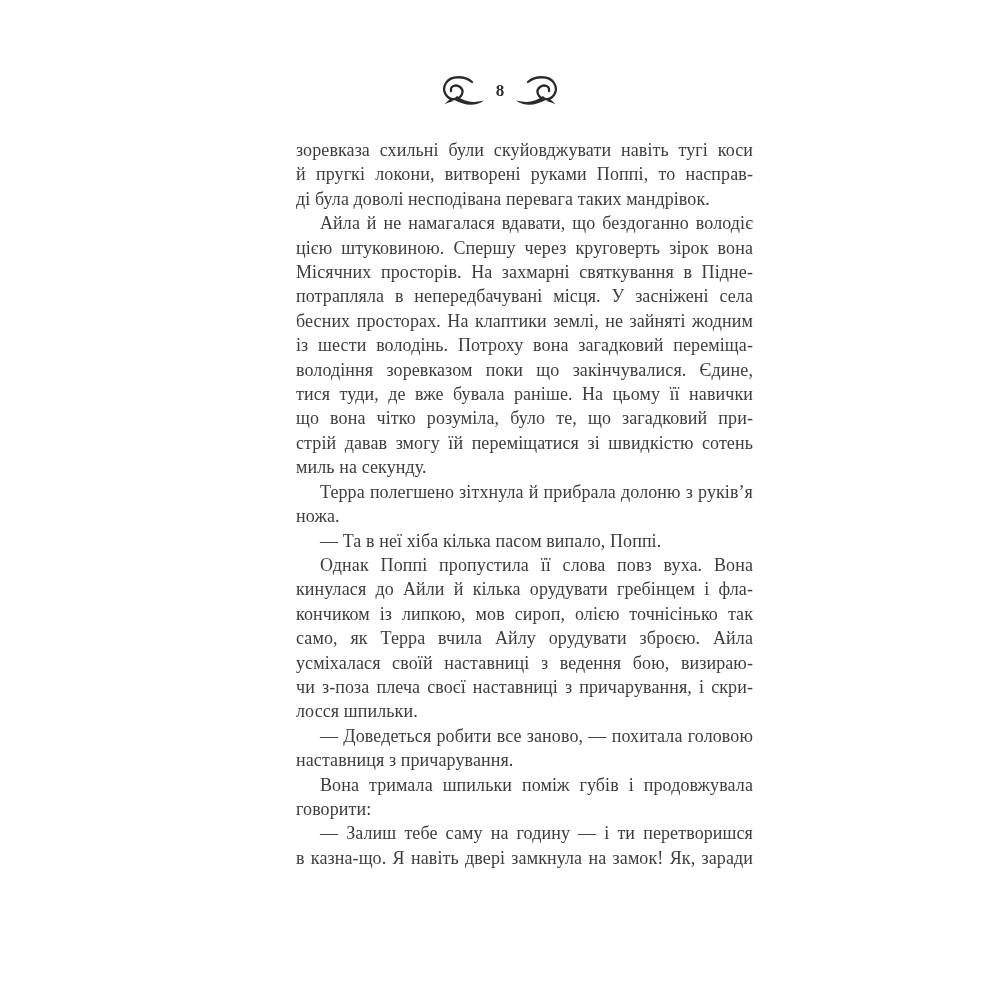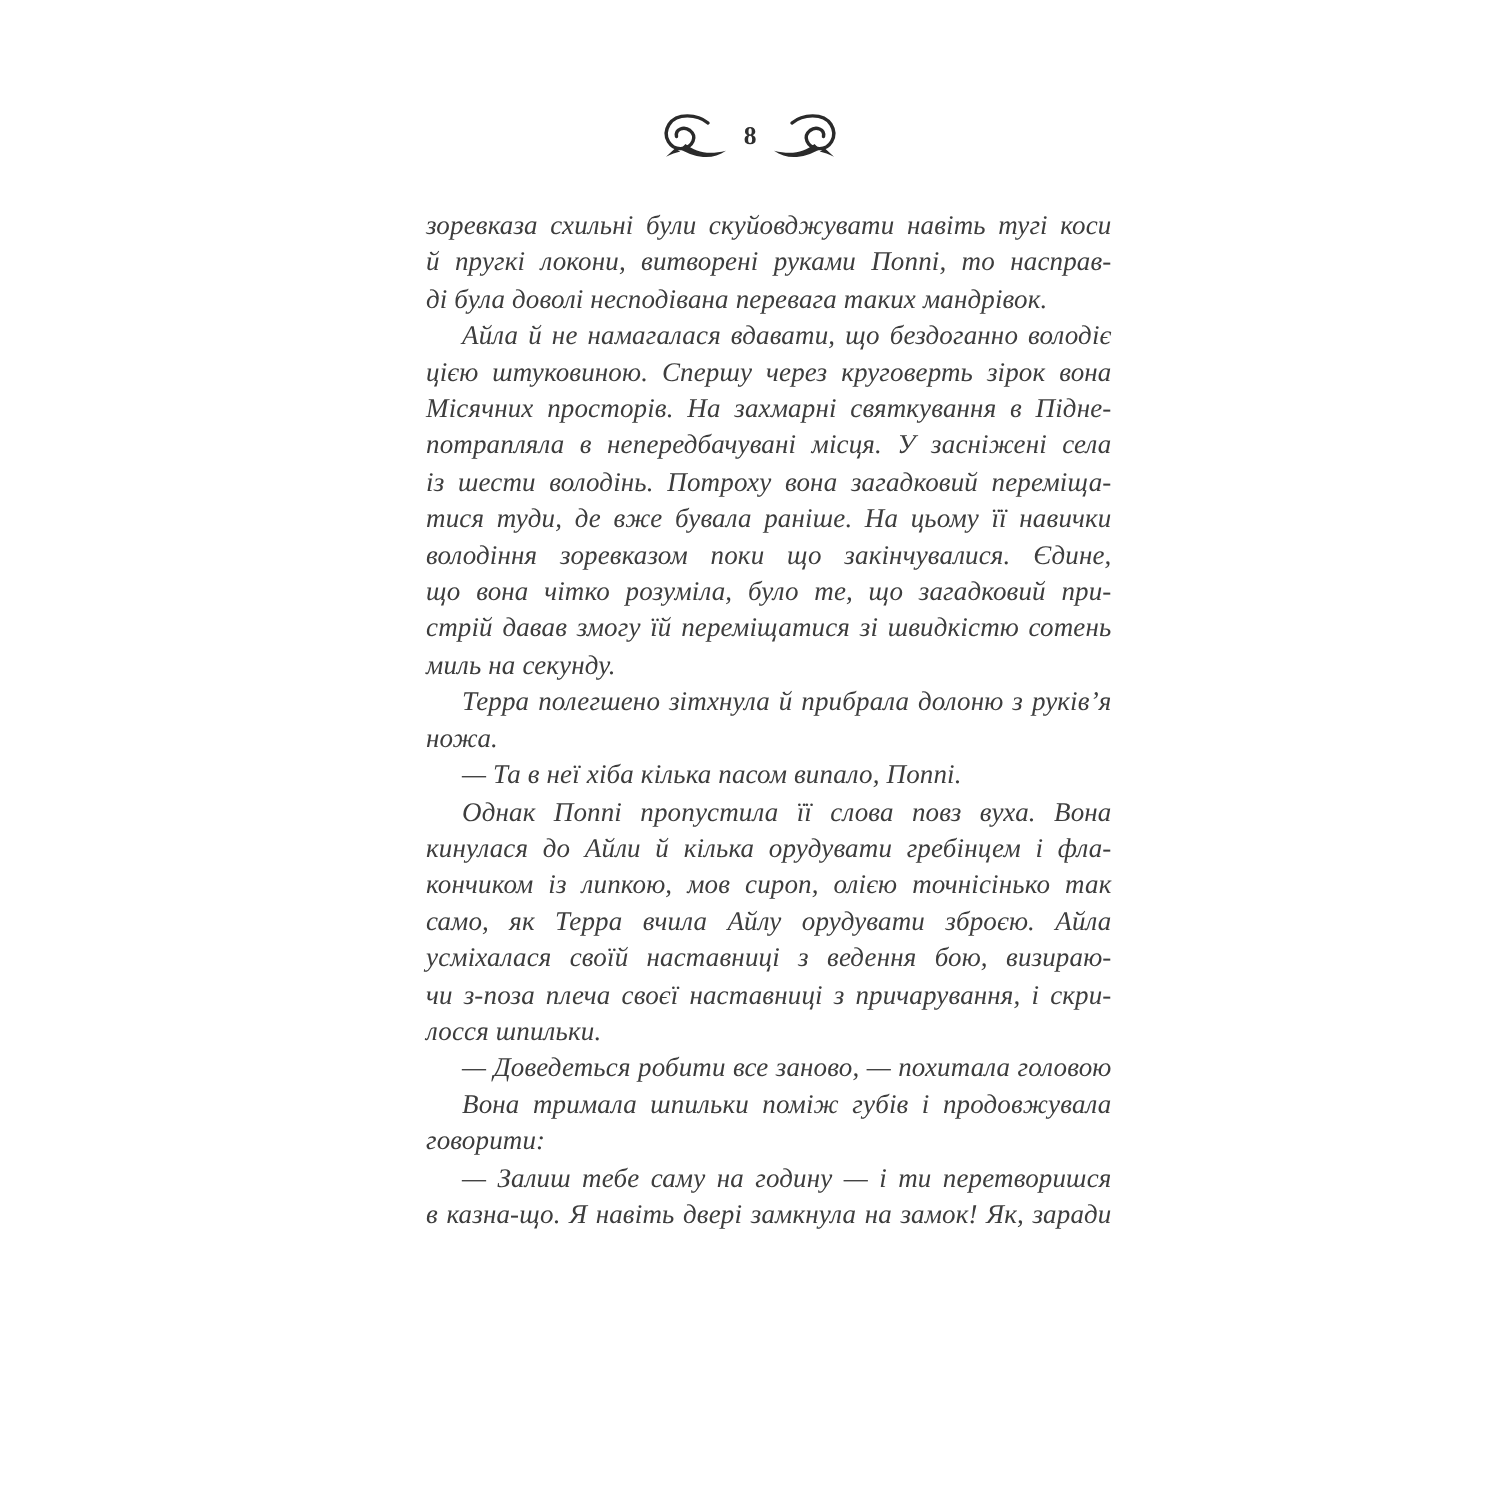--- a/index.html
+++ b/index.html
@@ -34,27 +34,26 @@
     padding: 0 2px;
   }
   .orn {
     display: inline-flex;
     align-items: center;
   }
   .orn svg { display: block; }
   .orn-right svg { transform: scaleX(-1); }
   .text-block {
     position: absolute;
-    left: 284px;
+    left: 296px;
     top: 138px;
     width: 457px;
     font-size: 18px;
     color: #3d3d3d;
     letter-spacing: 0.1px;
-    font-style: italic;
   }
   .line {
     line-height: 24.4px;
     text-align: justify;
     text-align-last: left;
     white-space: normal;
   }
   .line.just {
     text-align-last: justify;
   }
@@ -86,36 +85,38 @@
   </div>
 
   <div class="text-block" id="text-block">
       <div class="line just">зоревказа схильні були скуйовджувати навіть тугі коси</div>
       <div class="line just">й пругкі локони, витворені руками Поппі, то насправ-</div>
       <div class="line">ді була доволі несподівана перевага таких мандрівок.</div>
       <div class="line just ind">Айла й не намагалася вдавати, що бездоганно володіє</div>
       <div class="line just">цією штуковиною. Спершу через круговерть зірок вона</div>
       <div class="line just">Місячних просторів. На захмарні святкування в Підне-</div>
       <div class="line just">потрапляла в непередбачувані місця. У засніжені села</div>
+      <div class="line just">бесних просторах. На клаптики землі, не зайняті жодним</div>
       <div class="line just">із шести володінь. Потроху вона загадковий переміща-</div>
+      <div class="line just">володіння зоревказом поки що закінчувалися. Єдине,</div>
       <div class="line just">тися туди, де вже бувала раніше. На цьому її навички</div>
-      <div class="line just">володіння зоревказом поки що закінчувалися. Єдине,</div>
       <div class="line just">що вона чітко розуміла, було те, що загадковий при-</div>
       <div class="line just">стрій давав змогу їй переміщатися зі швидкістю сотень</div>
       <div class="line">миль на секунду.</div>
       <div class="line just ind">Терра полегшено зітхнула й прибрала долоню з руків’я</div>
       <div class="line">ножа.</div>
       <div class="line ind">— Та в неї хіба кілька пасом випало, Поппі.</div>
       <div class="line just ind">Однак Поппі пропустила її слова повз вуха. Вона</div>
       <div class="line just">кинулася до Айли й кілька орудувати гребінцем і фла-</div>
       <div class="line just">кончиком із липкою, мов сироп, олією точнісінько так</div>
       <div class="line just">само, як Терра вчила Айлу орудувати зброєю. Айла</div>
       <div class="line just">усміхалася своїй наставниці з ведення бою, визираю-</div>
       <div class="line just">чи з-поза плеча своєї наставниці з причарування, і скри-</div>
       <div class="line">лосся шпильки.</div>
       <div class="line just ind">— Доведеться робити все заново, — похитала головою</div>
+      <div class="line">наставниця з причарування.</div>
       <div class="line just ind">Вона тримала шпильки поміж губів і продовжувала</div>
       <div class="line">говорити:</div>
       <div class="line just ind">— Залиш тебе саму на годину — і ти перетворишся</div>
       <div class="line just">в казна-що. Я навіть двері замкнула на замок! Як, заради</div>
     </div>
 
 </div>
 
 </body></html>

